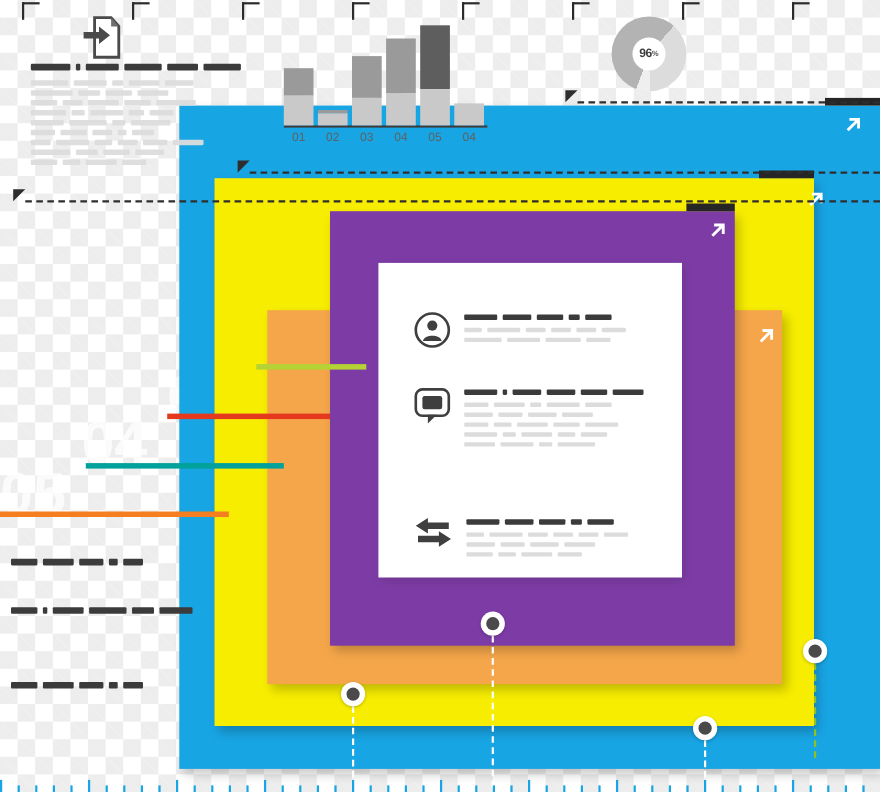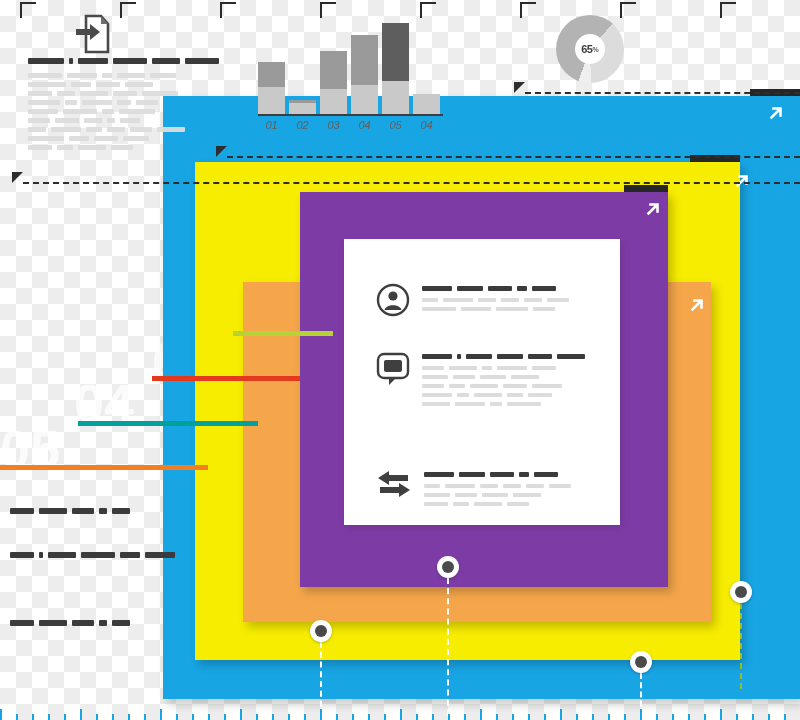--- a/index.html
+++ b/index.html
@@ -78,21 +78,20 @@
     width: 27px;
     display: flex;
     flex-direction: column;
     justify-content: flex-end;
   }
   #bar-chart .seg-top { width: 100%; }
   #bar-chart .xlabels {
     position: relative;
     height: 20px;
     margin-top: 3px;
-    font-style: italic;
   }
   #bar-chart .xlabel {
     position: absolute;
     width: 27px;
     text-align: center;
     font-size: 11px;
     color: #606060;
     font-family: "Liberation Sans", sans-serif;
   }
 
@@ -412,21 +411,21 @@
         <div class="xlabel" style="left: 62px;">03</div>
         <div class="xlabel" style="left: 93px;">04</div>
         <div class="xlabel" style="left: 124px;">05</div>
         <div class="xlabel" style="left: 155px;">04</div>
       </div>
   </div>
 
   <div id="donut-chart">
     <div class="ring" id="donut-ring" style="background: conic-gradient(from 200deg, rgb(179, 179, 179) 0deg, rgb(179, 179, 179) 201.6deg, rgb(220, 220, 220) 201.6deg, rgb(220, 220, 220) 338.4deg, rgb(239, 239, 239) 338.4deg, rgb(239, 239, 239) 360deg);"></div>
     <div class="hole">
-      <span class="pct">65</span>
+      <span class="pct">96</span>
         <span class="pct-sign">%</span>
     </div>
   </div>
 
   <div id="left-headings">
       <div class="left-heading" style="left: 10px; top: 508px;"><span class="bar dark" style="width: 24px; height: 6px;"></span><span class="bar dark" style="width: 28px; height: 6px;"></span><span class="bar dark" style="width: 22px; height: 6px;"></span><span class="bar dark" style="width: 8px; height: 6px;"></span><span class="bar dark" style="width: 18px; height: 6px;"></span></div>
       <div class="left-heading" style="left: 10px; top: 552px;"><span class="bar dark" style="width: 24px; height: 6px;"></span><span class="bar dark" style="width: 4px; height: 6px;"></span><span class="bar dark" style="width: 28px; height: 6px;"></span><span class="bar dark" style="width: 34px; height: 6px;"></span><span class="bar dark" style="width: 20px; height: 6px;"></span><span class="bar dark" style="width: 30px; height: 6px;"></span></div>
       <div class="left-heading" style="left: 10px; top: 620px;"><span class="bar dark" style="width: 24px; height: 6px;"></span><span class="bar dark" style="width: 28px; height: 6px;"></span><span class="bar dark" style="width: 22px; height: 6px;"></span><span class="bar dark" style="width: 8px; height: 6px;"></span><span class="bar dark" style="width: 18px; height: 6px;"></span></div>
     </div>
 

